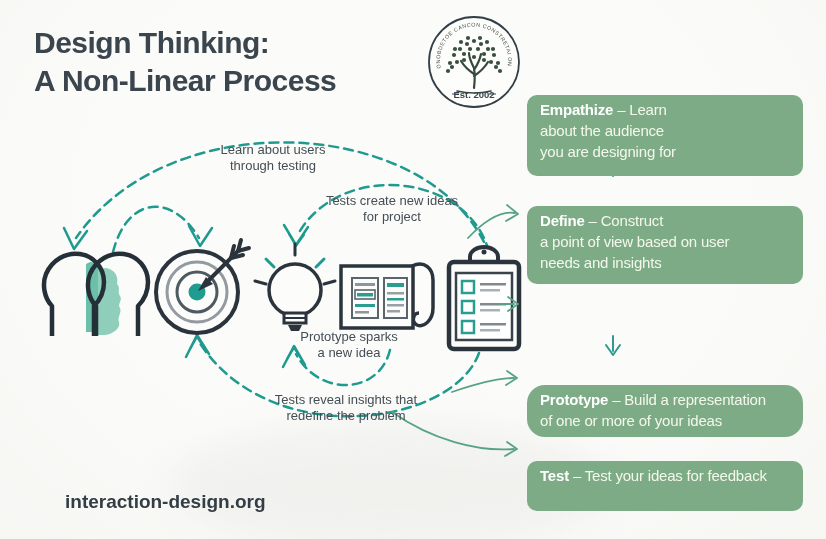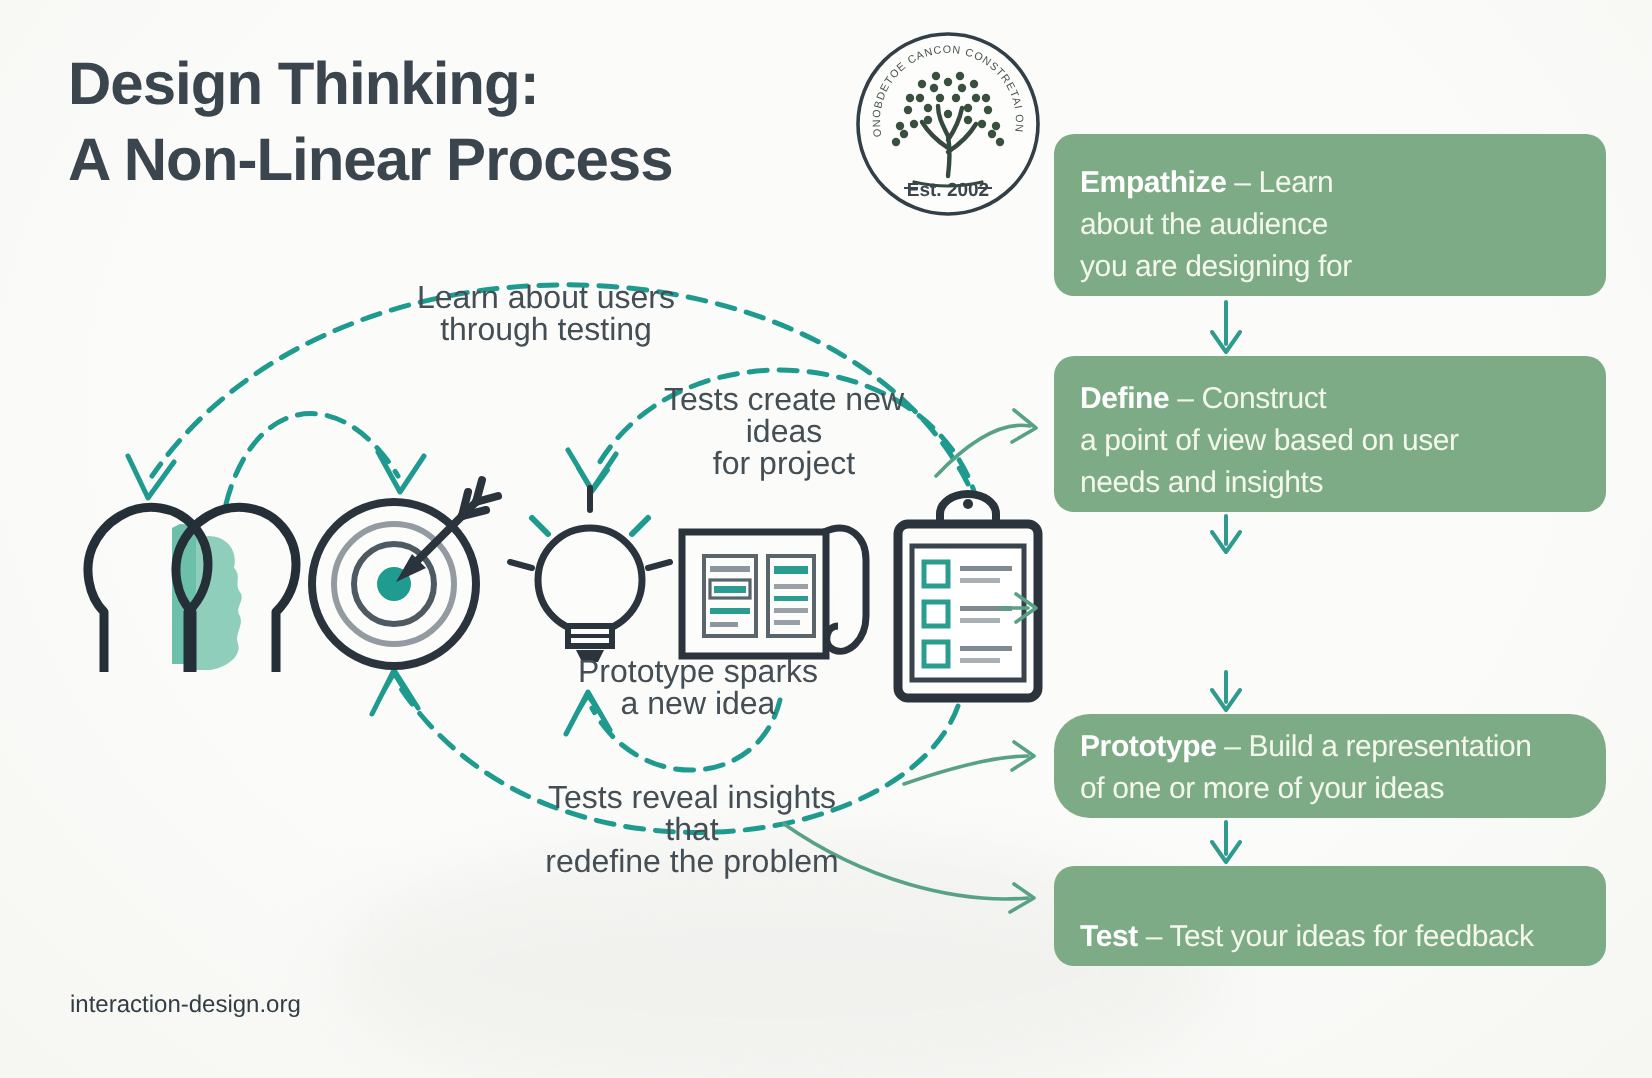--- a/index.html
+++ b/index.html
@@ -10,46 +10,47 @@
   }
   .blob{
     position:absolute;left:170px;top:420px;width:440px;height:130px;border-radius:50%;
     background:#e9e9e6;opacity:.5;filter:blur(18px);
   }
   .title{
     position:absolute;left:34px;top:24px;
     font-size:30px;line-height:38px;font-weight:700;color:#3a454e;letter-spacing:-.5px;
   }
   .flow-label{
-    position:absolute;font-size:16px;line-height:16px;color:#444e55;
+    position:absolute;font-size:13px;line-height:16px;color:#444e55;
     text-align:center;white-space:pre-line;
   }
   .lbl-learn{left:193px;top:142px;width:160px;}
   .lbl-empathy{left:83px;top:225px;width:120px;}
   .lbl-tests-create{left:311px;top:193px;width:162px;}
   .lbl-proto-sparks{left:287px;top:329px;width:124px;}
   .lbl-tests-reveal{left:263px;top:392px;width:166px;}
   .stage{
     position:absolute;left:527px;width:276px;box-sizing:border-box;
     background:#7dab86;border-radius:10px;color:#f4f8ec;
     font-size:15px;line-height:21px;letter-spacing:-.2px;
-    padding:4px 13px;display:flex;flex-direction:column;justify-content:flex-end;
+    padding:4px 13px;display:flex;flex-direction:column;justify-content:flex-start;
     white-space:pre-line;
+    margin-top:28px;
   }
   .stage b{color:#ffffff;font-weight:700;}
   .stage-1{top:67px;height:81px;}
   .stage-2{top:178px;height:78px;}
   .stage-3{top:278px;height:56px;}
   .stage-4{top:357px;height:52px;border-radius:18px;}
   .stage-5{top:433px;height:50px;}
   .logo{position:absolute;left:426px;top:14px;width:96px;height:96px;}
   .overlay{position:absolute;left:0;top:0;pointer-events:none;}
   .footer{position:absolute;left:35px;top:491px;color:#3f4950;}
   .footer .org{font-size:17px;line-height:22px;}
-  .footer .url{font-size:12px;line-height:22px;font-weight:400;color:#333d45;}
+  .footer .url{font-size:19px;line-height:22px;font-weight:700;color:#333d45;margin-left:30px;}
 </style>
 </head>
 <body>
 
 <div class="canvas">
   <div class="blob"></div>
 
   <div class="title">
     <div>Design Thinking:</div>
     <div>A Non-Linear Process</div>

